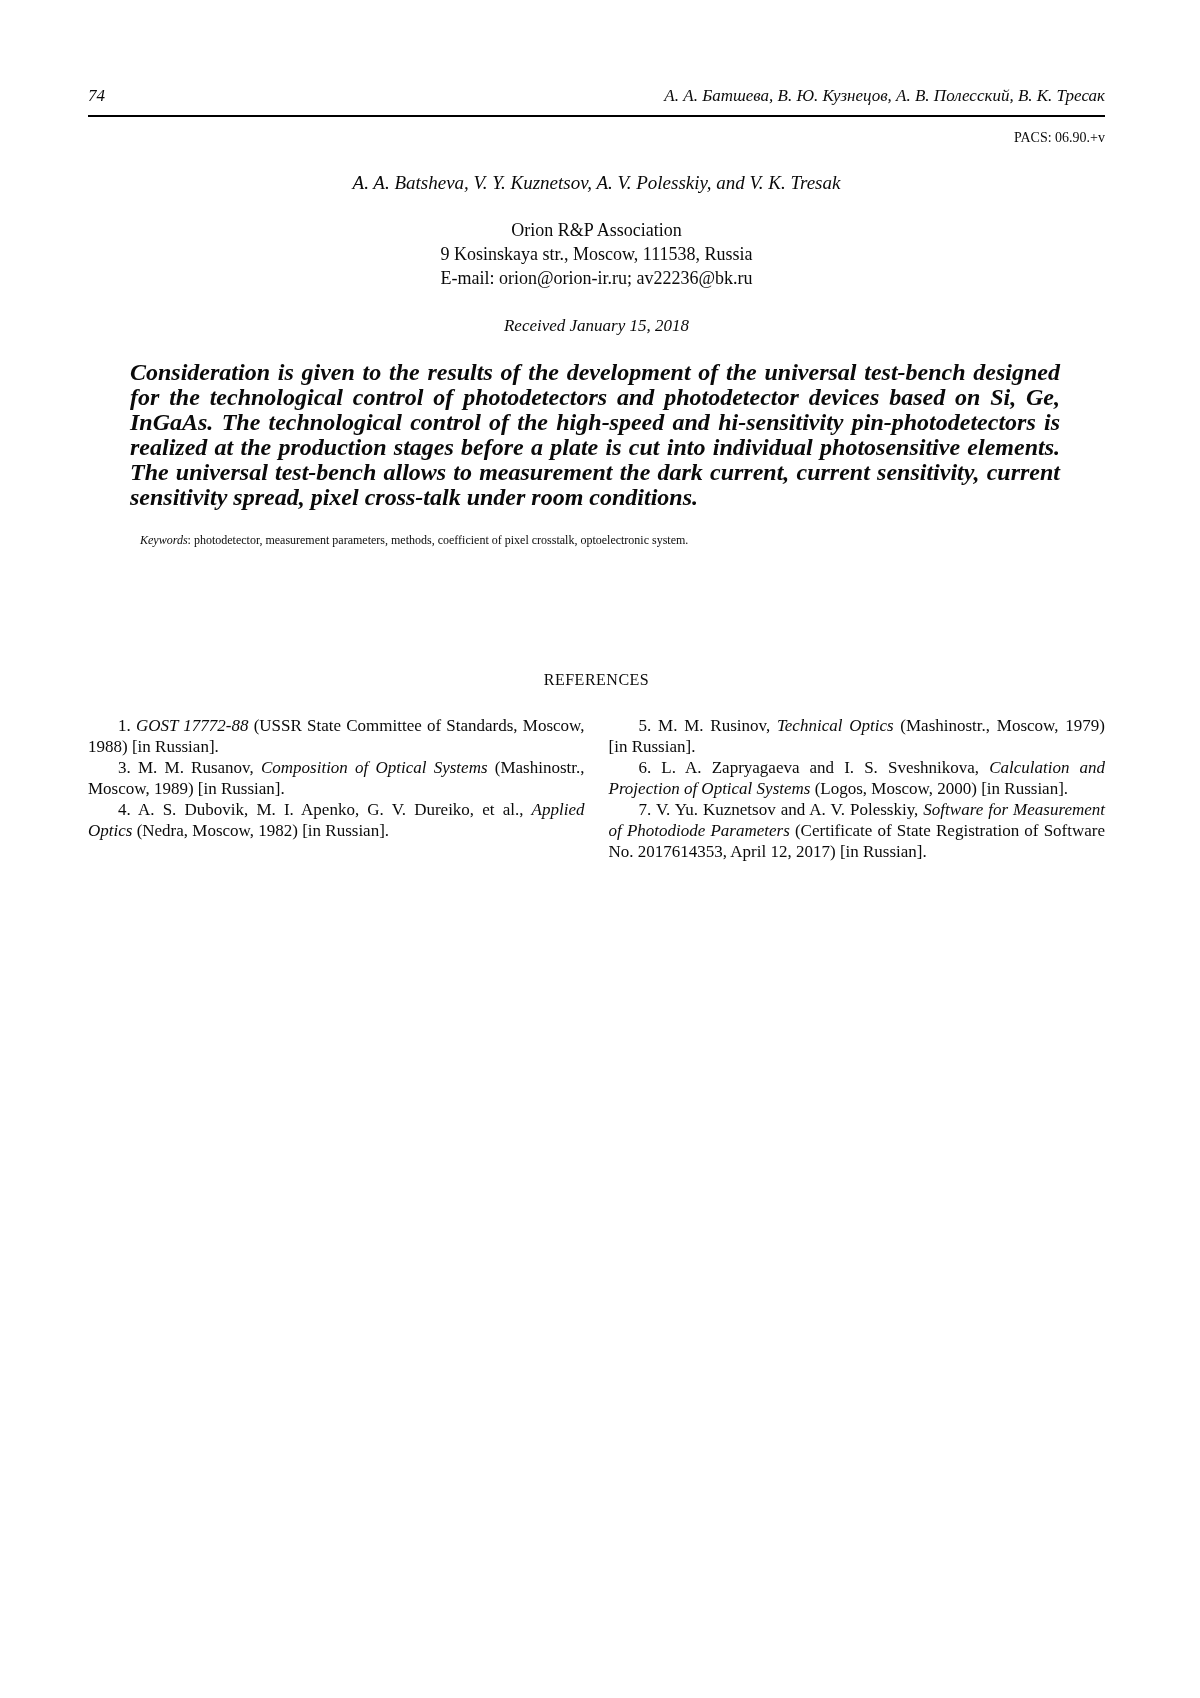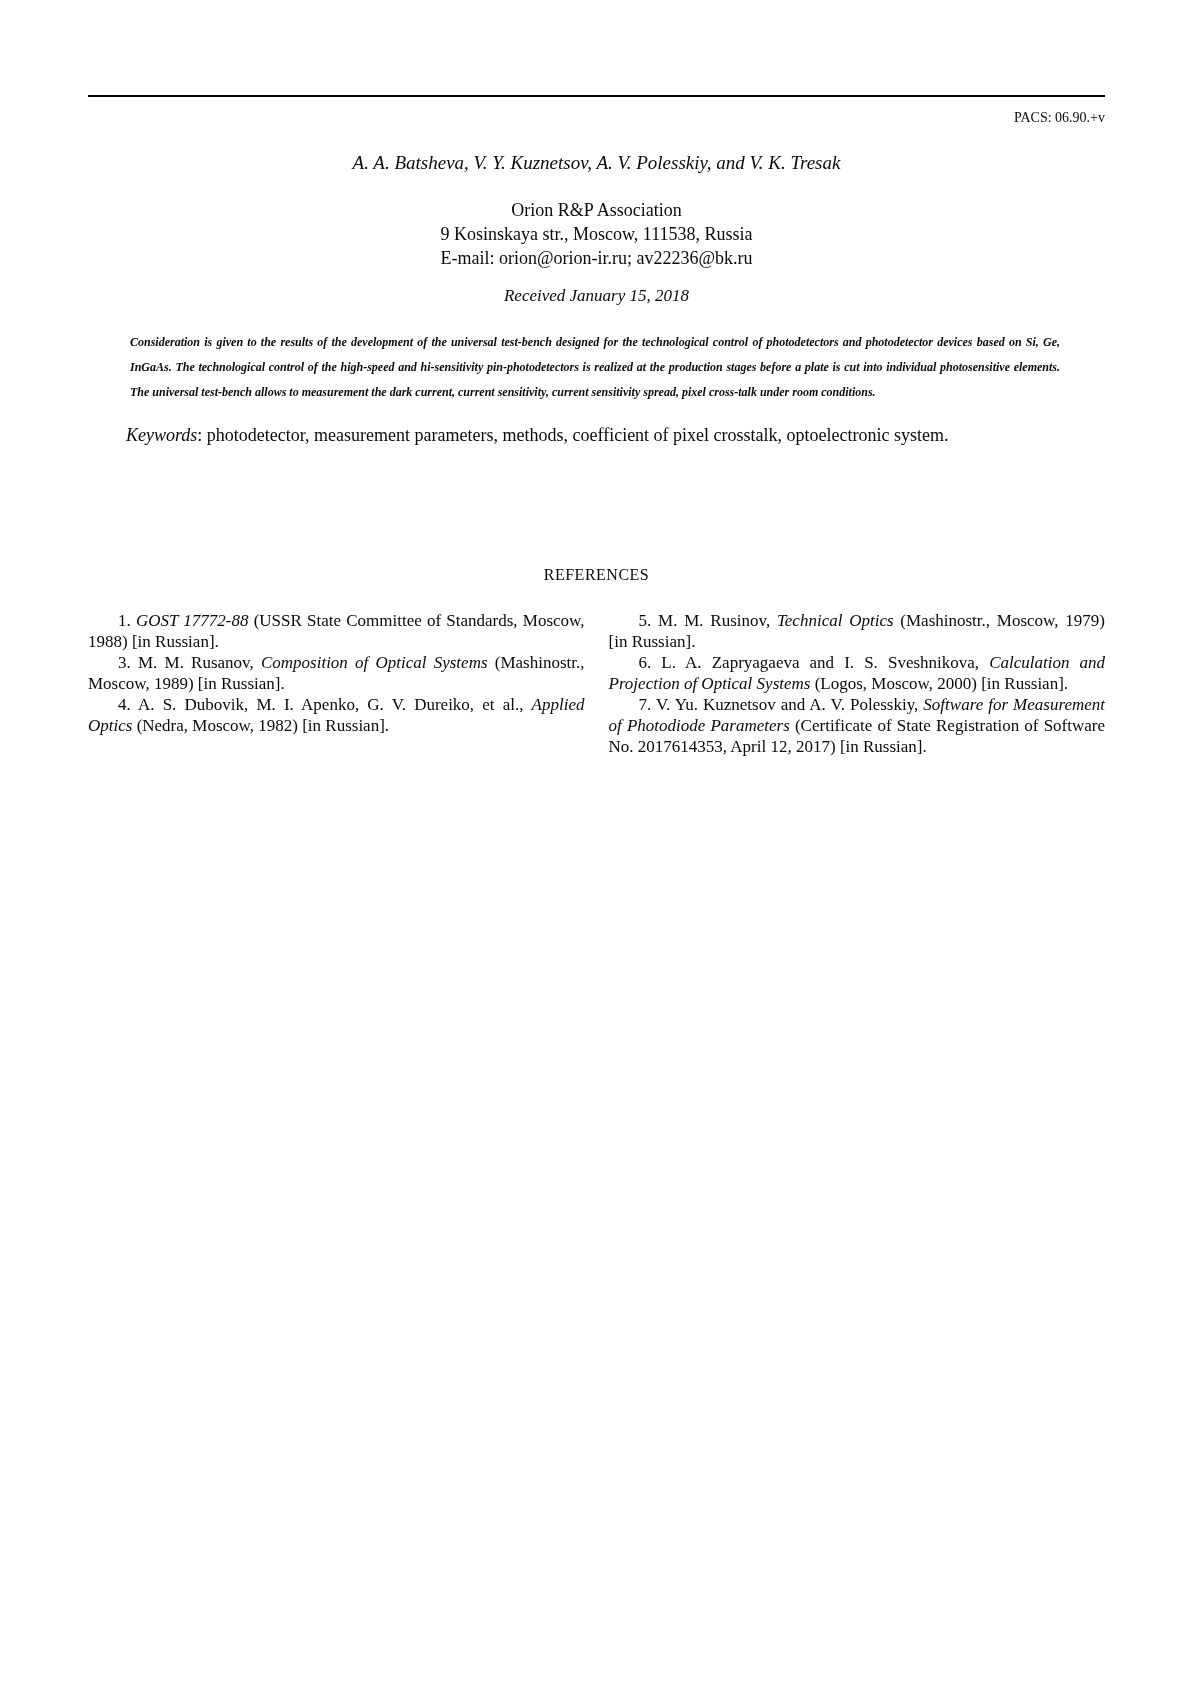--- a/index.html
+++ b/index.html
@@ -48,36 +48,36 @@
     font-style: italic;
     font-size: 19px;
   }
   .affiliation {
     margin-top: 24px;
     text-align: center;
     font-size: 18px;
     line-height: 24px;
   }
   .received {
-    margin-top: 16px;
+    margin-top: 26px;
     text-align: center;
     font-style: italic;
     font-size: 17px;
   }
   .abstract {
     margin: 24px 45px 0 42px;
     font-weight: bold;
     font-style: italic;
-    font-size: 12px;
+    font-size: 24px;
     line-height: 25px;
     text-align: justify;
   }
   .keywords {
-    margin: 18px 45px 0 38px;
-    font-size: 18px;
+    margin: 18px 45px 0 52px;
+    font-size: 12px;
     line-height: 25px;
     text-align: justify;
   }
   .keywords .kw-label { font-style: italic; }
   .ref-heading {
     margin-top: 118px;
     text-align: center;
     font-size: 16px;
     letter-spacing: 0.5px;
   }
@@ -94,20 +94,24 @@
   }
   .ref-col p.ref { text-indent: 30px; }
   .ref-col .it { font-style: italic; }
 </style>
 </head>
 <body>
 
 <div class="page">
   <div class="content">
 
+    <div class="running-head">
+      <span>74</span>
+      <span>А. А. Батшева, В. Ю. Кузнецов, А. В. Полесский, В. К. Тресак</span>
+    </div>
 
     <hr class="head-rule">
 
     <div class="pacs">PACS: 06.90.+v</div>
 
 
     <div class="authors">A. A. Batsheva, V. Y. Kuznetsov, A. V. Polesskiy, and V. K. Tresak</div>
 
     <div class="affiliation">
       <div>Orion R&amp;P Association</div>

